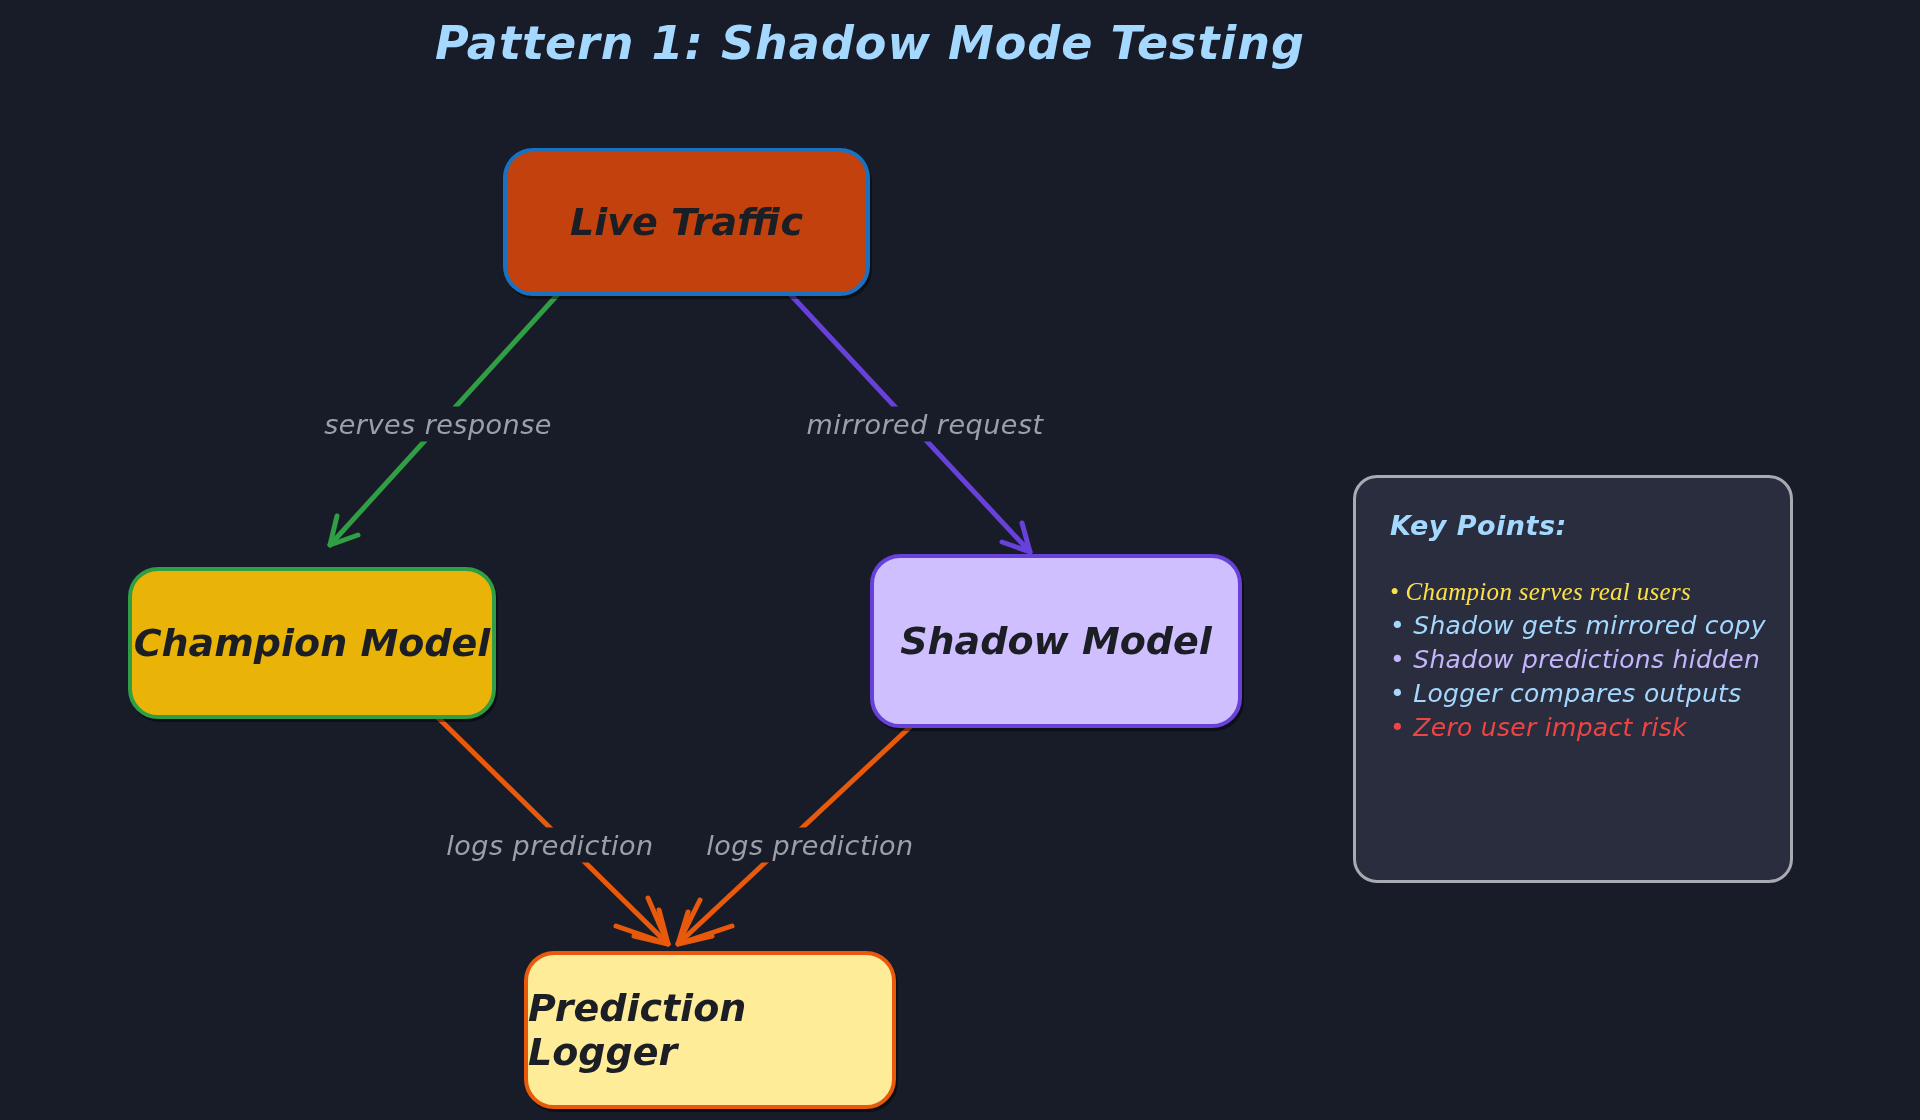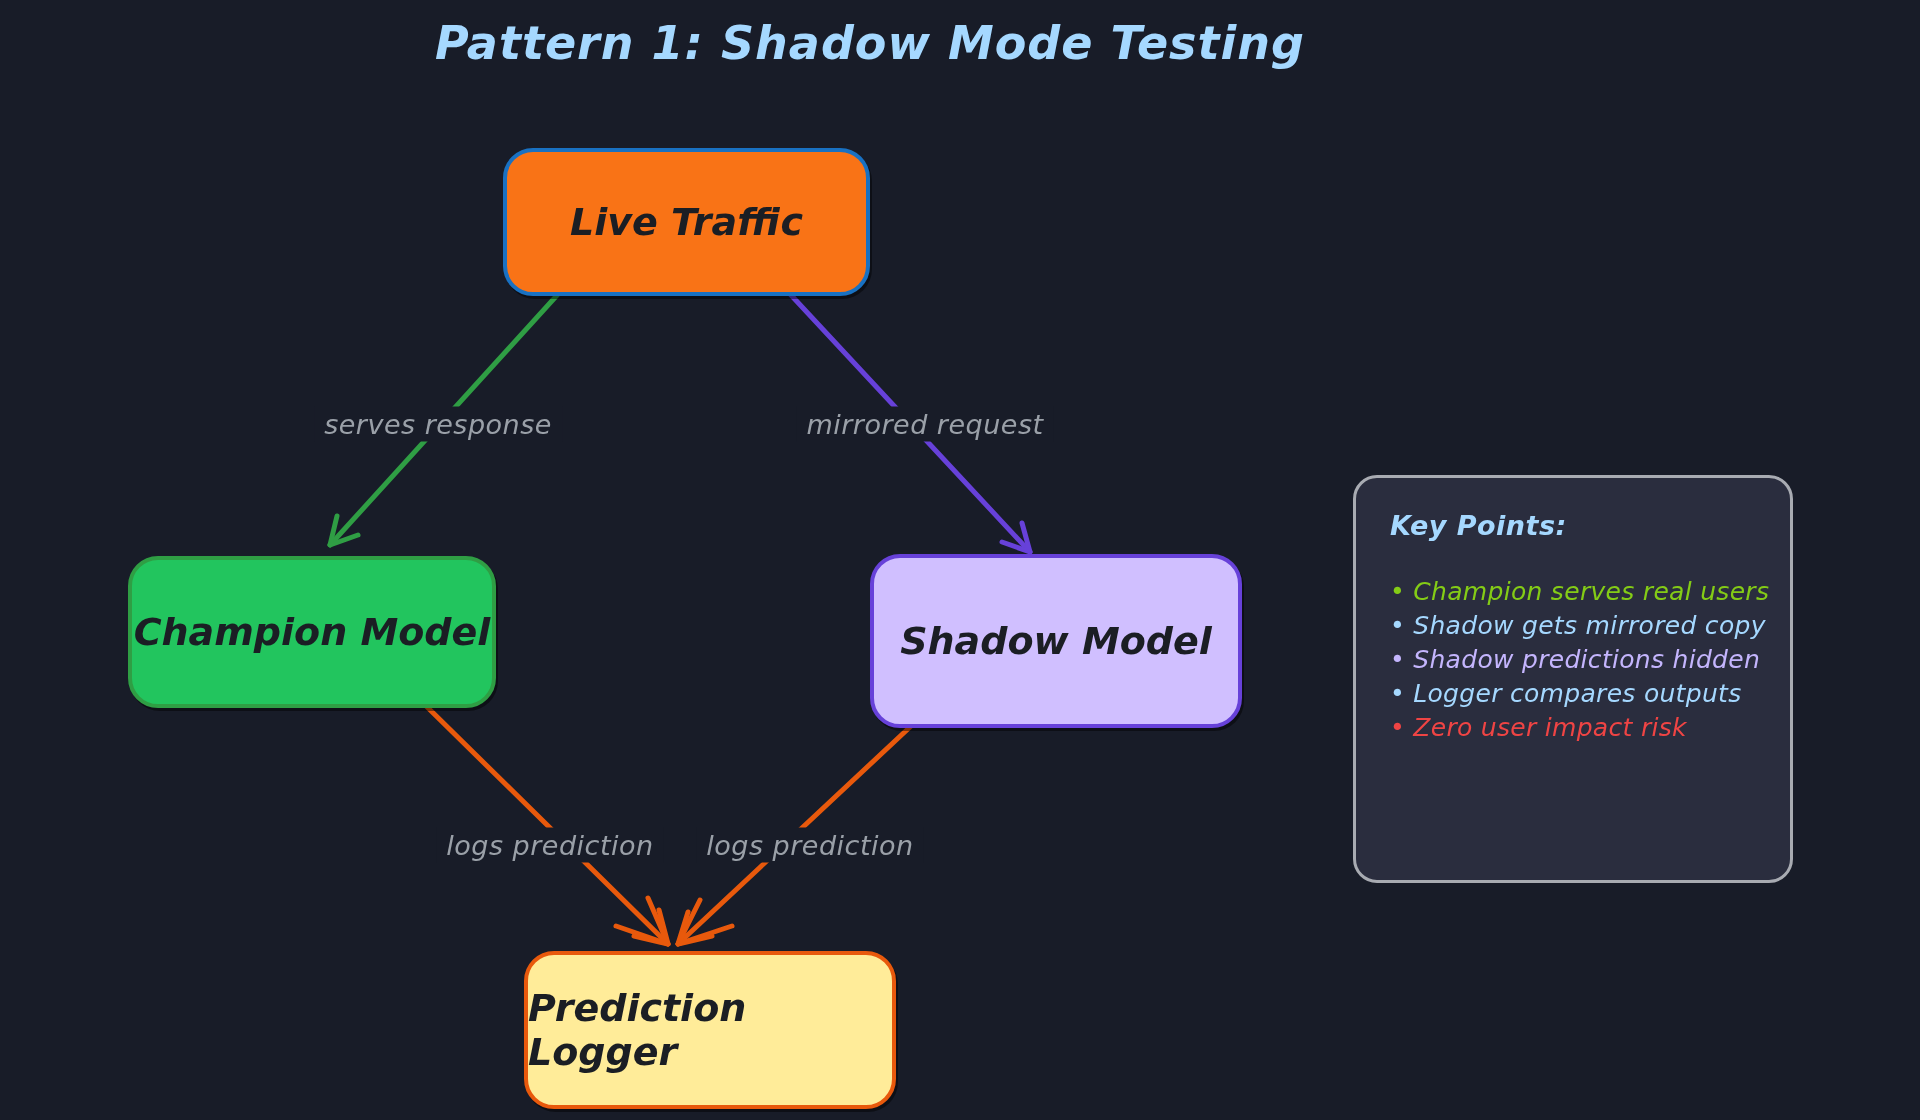--- a/index.html
+++ b/index.html
@@ -128,25 +128,25 @@
       <polyline points="648,898 668,944 616,926"></polyline>
     </g>
 
     <g fill="none" stroke-width="5" stroke-linecap="round" stroke-linejoin="round" stroke="#e8590c">
       <line x1="941" y1="698" x2="678" y2="944"></line>
       <polyline points="712,936 678,944 688,912"></polyline>
       <polyline points="732,926 678,944 700,900"></polyline>
     </g>
   </svg>
 
-  <div class="node node-live" style="background: #f97316; border-color: rgb(25, 113, 194);">
+  <div class="node node-live" style="background: #c2410c; border-color: rgb(25, 113, 194);">
     <span>Live Traffic</span>
   </div>
 
-  <div class="node node-champion" style="background: #22c55e; border-color: rgb(47, 158, 68);">
+  <div class="node node-champion" style="background: #eab308; border-color: rgb(47, 158, 68); margin-top: 11px;">
     <span>Champion Model</span>
   </div>
 
   <div class="node node-shadow" style="background: rgb(208, 191, 255); border-color: rgb(103, 65, 217);">
     <span>Shadow Model</span>
   </div>
 
   <div class="node node-logger" style="background: rgb(255, 236, 153); border-color: rgb(232, 89, 12);">
     <span>Prediction Logger</span>
   </div>
@@ -155,21 +155,21 @@
 
   <div class="edge-label label-mirrored" style="color: rgb(154, 160, 168);">mirrored request</div>
 
   <div class="edge-label label-logs-l" style="color: rgb(154, 160, 168);">logs prediction</div>
 
   <div class="edge-label label-logs-r" style="color: rgb(154, 160, 168);">logs prediction</div>
 
   <div class="key-panel">
     <div class="key-panel-title" style="color: rgb(165, 216, 255);">Key Points:</div>
     <ul class="key-list">
-      <li style="color: #84cc16;">Champion serves real users</li>
+      <li style="color: #fde047; font-family: Liberation Serif, serif;">Champion serves real users</li>
       <li style="color: rgb(165, 216, 255);">Shadow gets mirrored copy</li>
       <li style="color: #c4b5fd;">Shadow predictions hidden</li>
       <li style="color: rgb(165, 216, 255);">Logger compares outputs</li>
       <li style="color: #ef4444; font-style: italic;">Zero user impact risk</li>
     </ul>
   </div>
 
 </div>
 
 </body></html>

